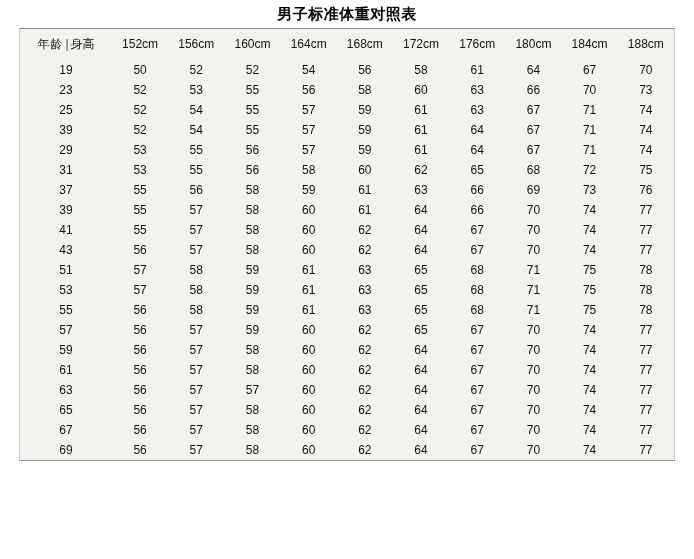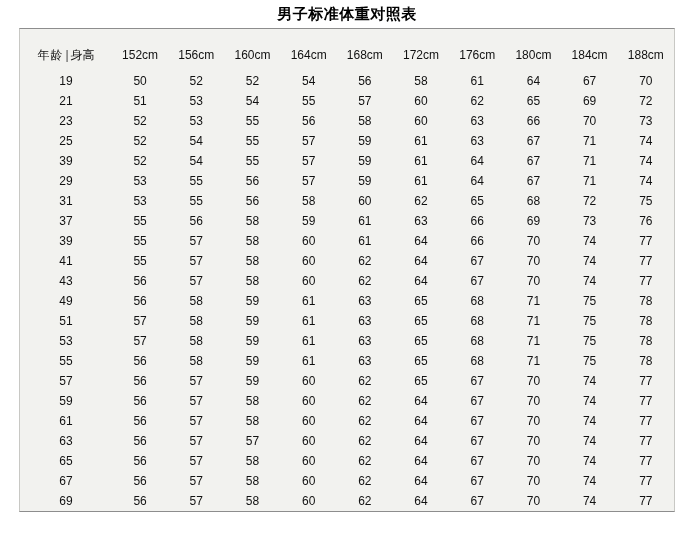--- a/index.html
+++ b/index.html
@@ -70,21 +70,21 @@
   }
   .age-cell {
     text-align: center;
   }
   .rowspacer td {
     height: 4px;
     line-height: 4px;
   }
   .header-row th {
     padding-bottom: 2px;
-    padding-top: 16px;
+    padding-top: 5px;
   }
 </style>
 </head>
 <body>
 
 <div class="page">
 
   <div class="title">男子标准体重对照表</div>
 
   <div class="table-wrap">
@@ -117,33 +117,20 @@
             <td>52</td>
             <td>54</td>
             <td>56</td>
             <td>58</td>
             <td>61</td>
             <td>64</td>
             <td>67</td>
             <td>70</td>
           </tr>
           <tr>
-            <td class="age-cell corner">21</td>
-            <td>51</td>
-            <td>53</td>
-            <td>54</td>
-            <td>55</td>
-            <td>57</td>
-            <td>60</td>
-            <td>62</td>
-            <td>65</td>
-            <td>69</td>
-            <td>72</td>
-          </tr>
-          <tr>
             <td class="age-cell corner">23</td>
             <td>52</td>
             <td>53</td>
             <td>55</td>
             <td>56</td>
             <td>58</td>
             <td>60</td>
             <td>63</td>
             <td>66</td>
             <td>70</td>
@@ -247,72 +234,59 @@
             <td>58</td>
             <td>60</td>
             <td>62</td>
             <td>64</td>
             <td>67</td>
             <td>70</td>
             <td>74</td>
             <td>77</td>
           </tr>
           <tr>
-            <td class="age-cell corner">49</td>
-            <td>56</td>
+            <td class="age-cell corner">51</td>
+            <td>57</td>
             <td>58</td>
             <td>59</td>
             <td>61</td>
             <td>63</td>
             <td>65</td>
             <td>68</td>
             <td>71</td>
             <td>75</td>
             <td>78</td>
           </tr>
           <tr>
-            <td class="age-cell corner">51</td>
+            <td class="age-cell corner">53</td>
             <td>57</td>
             <td>58</td>
             <td>59</td>
             <td>61</td>
             <td>63</td>
             <td>65</td>
             <td>68</td>
             <td>71</td>
             <td>75</td>
             <td>78</td>
           </tr>
           <tr>
-            <td class="age-cell corner">53</td>
-            <td>57</td>
+            <td class="age-cell corner">55</td>
+            <td>56</td>
             <td>58</td>
             <td>59</td>
             <td>61</td>
             <td>63</td>
             <td>65</td>
             <td>68</td>
             <td>71</td>
             <td>75</td>
             <td>78</td>
           </tr>
           <tr>
-            <td class="age-cell corner">55</td>
-            <td>56</td>
-            <td>58</td>
-            <td>59</td>
-            <td>61</td>
-            <td>63</td>
-            <td>65</td>
-            <td>68</td>
-            <td>71</td>
-            <td>75</td>
-            <td>78</td>
-          </tr>
-          <tr>
             <td class="age-cell corner">57</td>
             <td>56</td>
             <td>57</td>
             <td>59</td>
             <td>60</td>
             <td>62</td>
             <td>65</td>
             <td>67</td>
             <td>70</td>
             <td>74</td>

